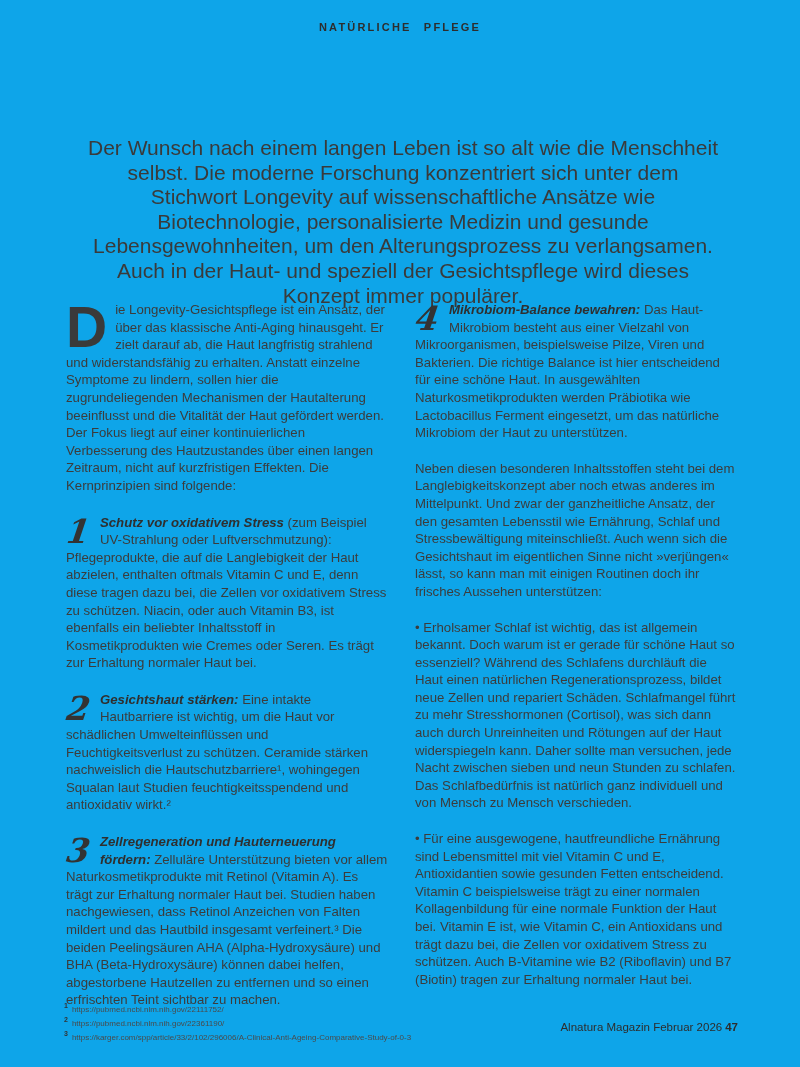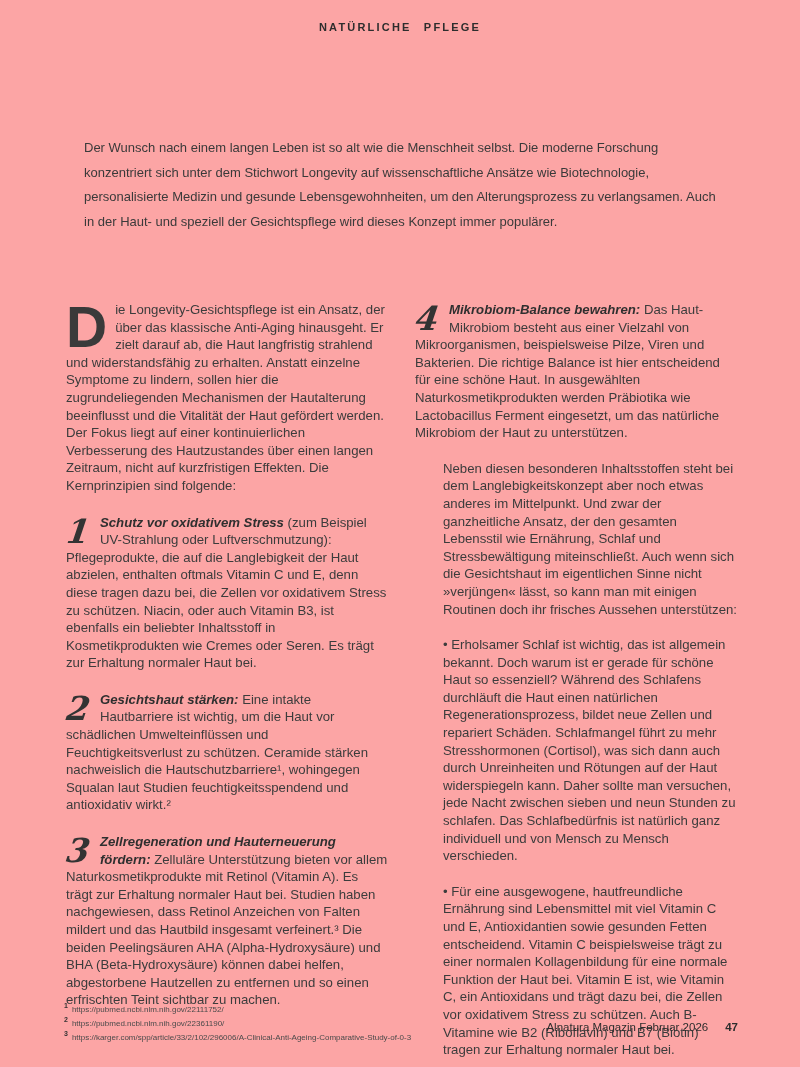--- a/index.html
+++ b/index.html
@@ -1,21 +1,21 @@
 <!DOCTYPE html>
 <html lang="de"><head>
 <meta charset="utf-8">
 <style>
   html, body { margin: 0; padding: 0; background: #ffffff; }
   .page {
     position: relative;
     width: 800px;
     height: 1067px;
     margin: 0 auto;
-    background: #fca5a5;
+    background: #0ea5e9;
     font-family: "Liberation Sans", sans-serif;
     color: #3c3c3c;
     overflow: hidden;
   }
 
   
   .category {
     position: absolute;
     top: 21px;
     left: 0; right: 0;
@@ -26,42 +26,43 @@
     word-spacing: 7px;
     color: #2d2d2d;
   }
 
   
   .intro {
     position: absolute;
     top: 136px;
     left: 84px;
     right: 78px;
-    font-size: 13px;
+    text-align: center;
+    font-size: 21px;
     line-height: 24.6px;
     color: #3a3a3a;
   }
 
   
   .columns {
     position: absolute;
     top: 301px;
     left: 66px;
     width: 671px;
     display: flex;
     gap: 27px;
   }
   .col {
     width: 322px;
     font-size: 13.2px;
     line-height: 17.6px;
     text-align: left;
   }
   .para { margin: 0; }
-  .block { margin-top: 18px; margin-left: 28px; }
+  .block { margin-top: 18px; }
 
   .dropcap {
     float: left;
     font-size: 57px;
     line-height: 46px;
     font-weight: 700;
     margin: 3px 8px 0 0;
     color: #3a3a3a;
   }
 
@@ -98,21 +99,21 @@
   
   .footer {
     position: absolute;
     right: 62px;
     top: 1021px;
     font-size: 11.5px;
     color: #2d2d2d;
   }
   .footer .pagenum {
     font-weight: bold;
-    margin-left: 17px;
+    margin-left: 3px;
   }
 </style>
 </head>
 <body>
 
 <div class="page">
 
   <header class="category">NATÜRLICHE PFLEGE</header>
 
   <section class="intro">Der Wunsch nach einem langen Leben ist so alt wie die Menschheit selbst. Die moderne Forschung konzentriert sich unter dem Stichwort Longevity auf wissenschaftliche Ansätze wie Biotechnologie, personalisierte Medizin und gesunde Lebensgewohnheiten, um den Alterungsprozess zu verlangsamen. Auch in der Haut- und speziell der Gesichtspflege wird dieses Konzept immer populärer.</section>

